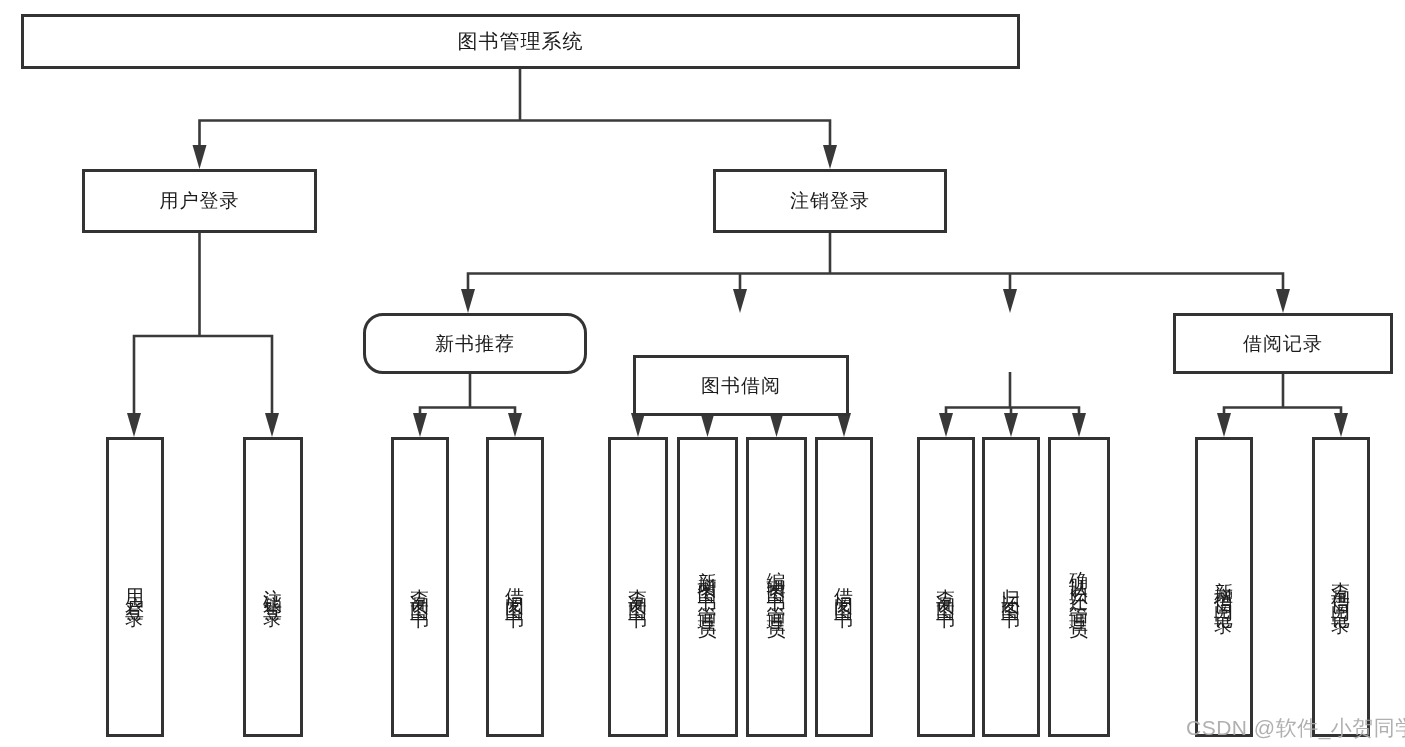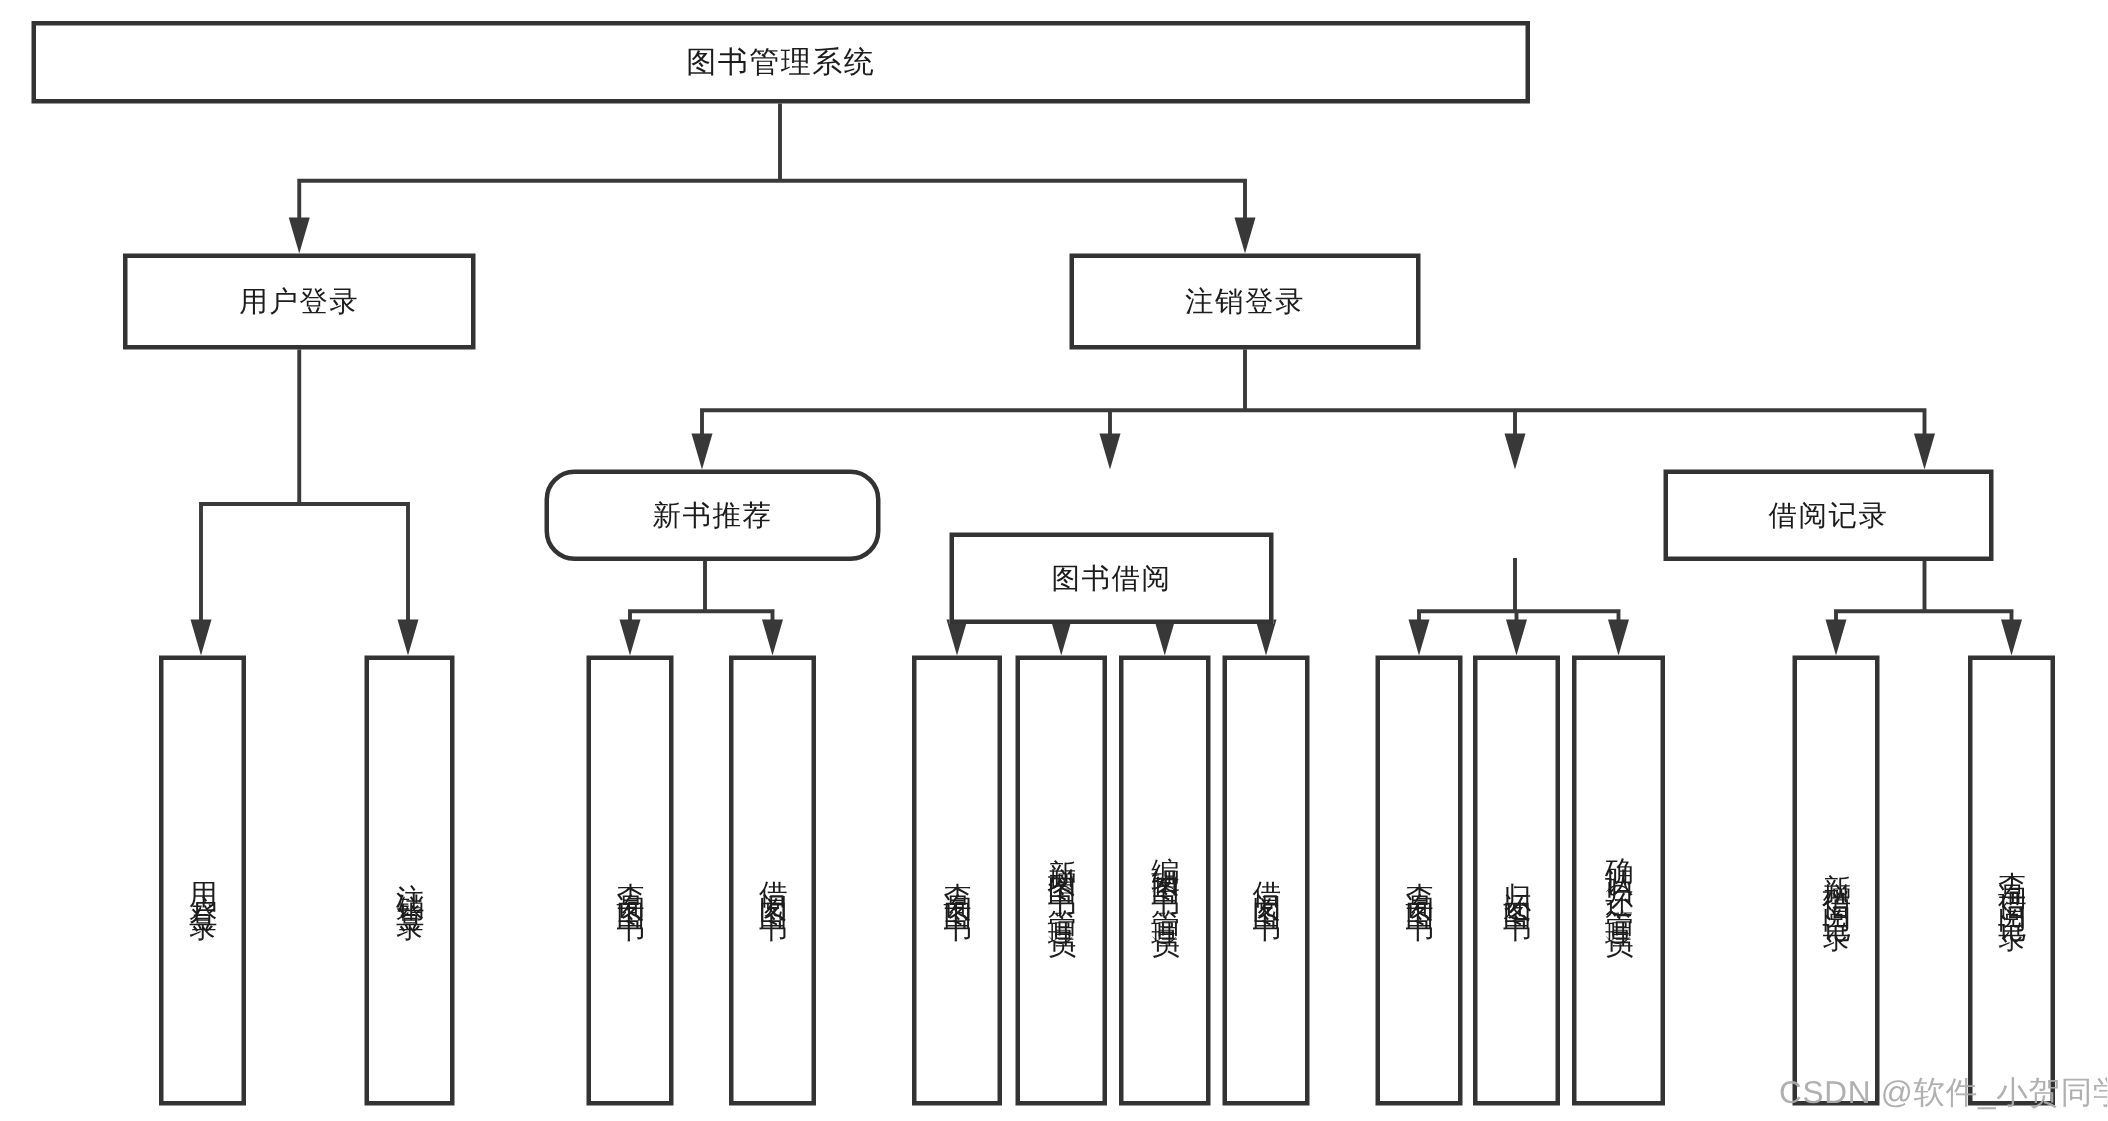--- a/index.html
+++ b/index.html
@@ -122,21 +122,21 @@
   <div class="box" style="left:713px; top:169px; width:234px; height:64px;">
     <span class="h-label">注销登录</span>
   </div>
 
   <div class="box" style="left:363px; top:313px; width:224px; height:61px;border-radius:20px;">
     <span class="h-label">新书推荐</span>
   </div>
   <div class="box" style="left:633px; top:313px; width:216px; height:61px;margin-top:42px;">
     <span class="h-label">图书借阅</span>
   </div>
-  <div class="box" style="left:1109px; top:313px; width:220px; height:61px;">
+  <div class="box" style="left:1173px; top:313px; width:220px; height:61px;">
     <span class="h-label">借阅记录</span>
   </div>
 
   <div class="box leaf" style="left:106px; top:437px; width:58px; height:300px;">
     <span class="v-label">用户登录</span>
   </div>
   <div class="box leaf" style="left:243px; top:437px; width:60px; height:300px;">
     <span class="v-label">注销登录</span>
   </div>
 

